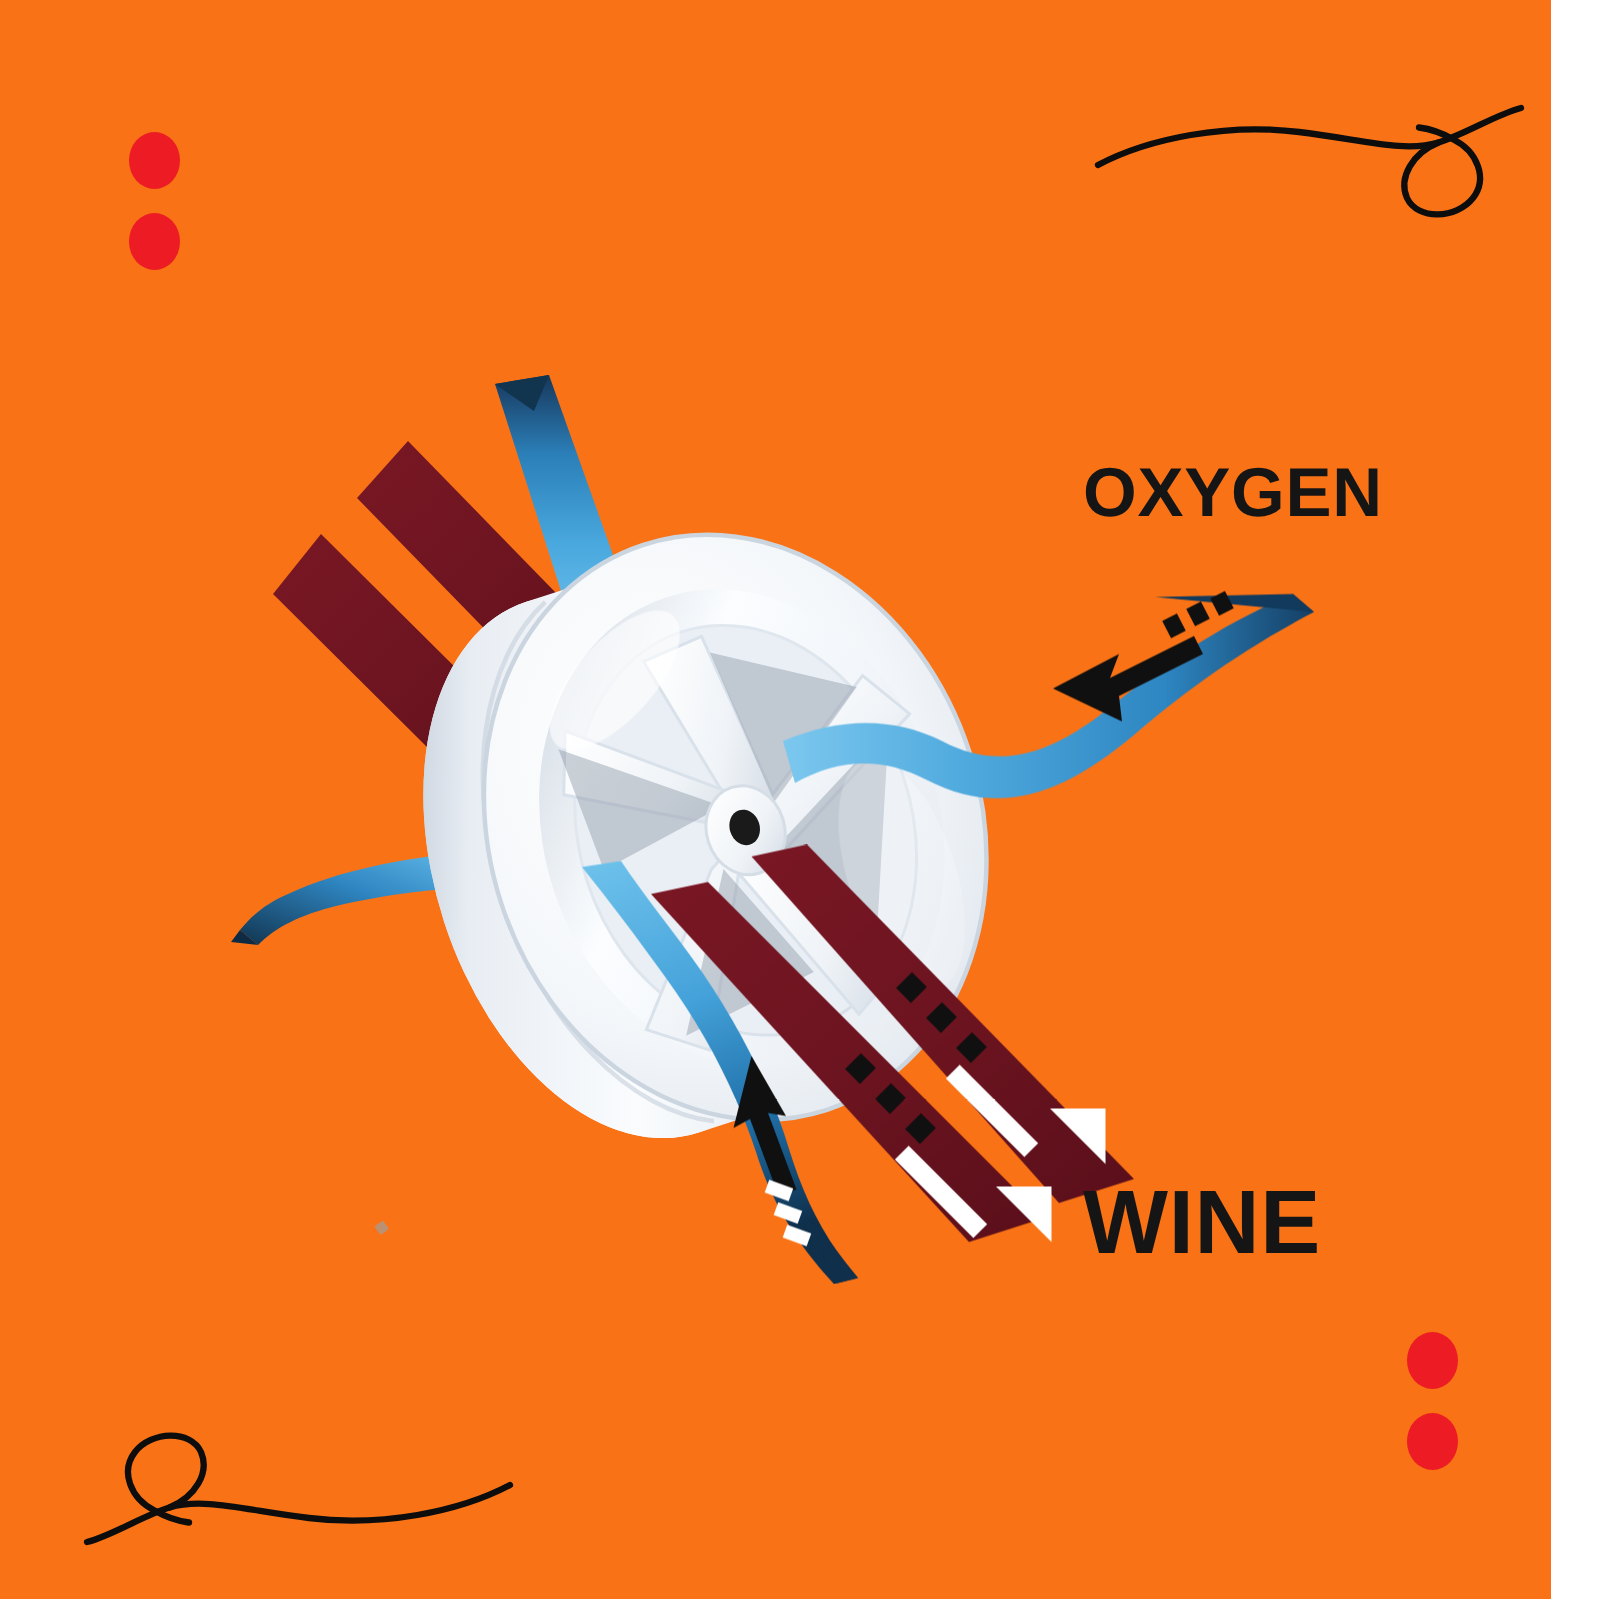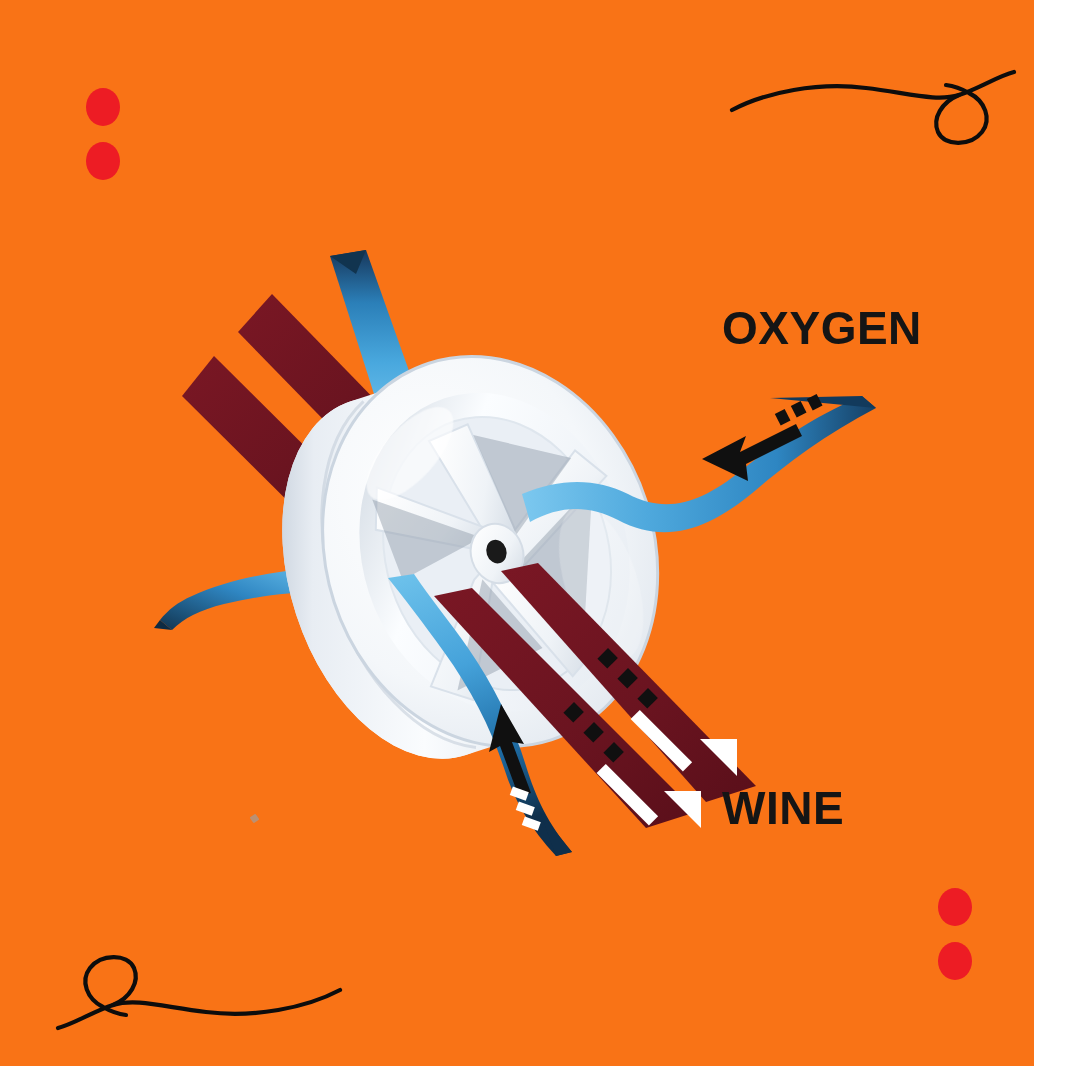--- a/index.html
+++ b/index.html
@@ -35,21 +35,21 @@
     line-height: 1;
   }
   #label-oxygen {
     left: 722px;
     top: 305px;
     font-size: 46px;
   }
   #label-wine {
     left: 722px;
     top: 785px;
-    font-size: 46px;
+    font-size: 60px;
   }
   .dot {
     position: absolute;
     border-radius: 50%;
   }
   #dot-tl-1 { left: 86px;  top: 88px;  width: 34px; height: 38px; }
   #dot-tl-2 { left: 86px;  top: 142px; width: 34px; height: 38px; }
   #dot-br-1 { left: 938px; top: 888px; width: 34px; height: 38px; }
   #dot-br-2 { left: 938px; top: 942px; width: 34px; height: 38px; }
   #flourish-tr { position: absolute; left: 726px; top: 62px;  width: 300px; height: 110px; }

